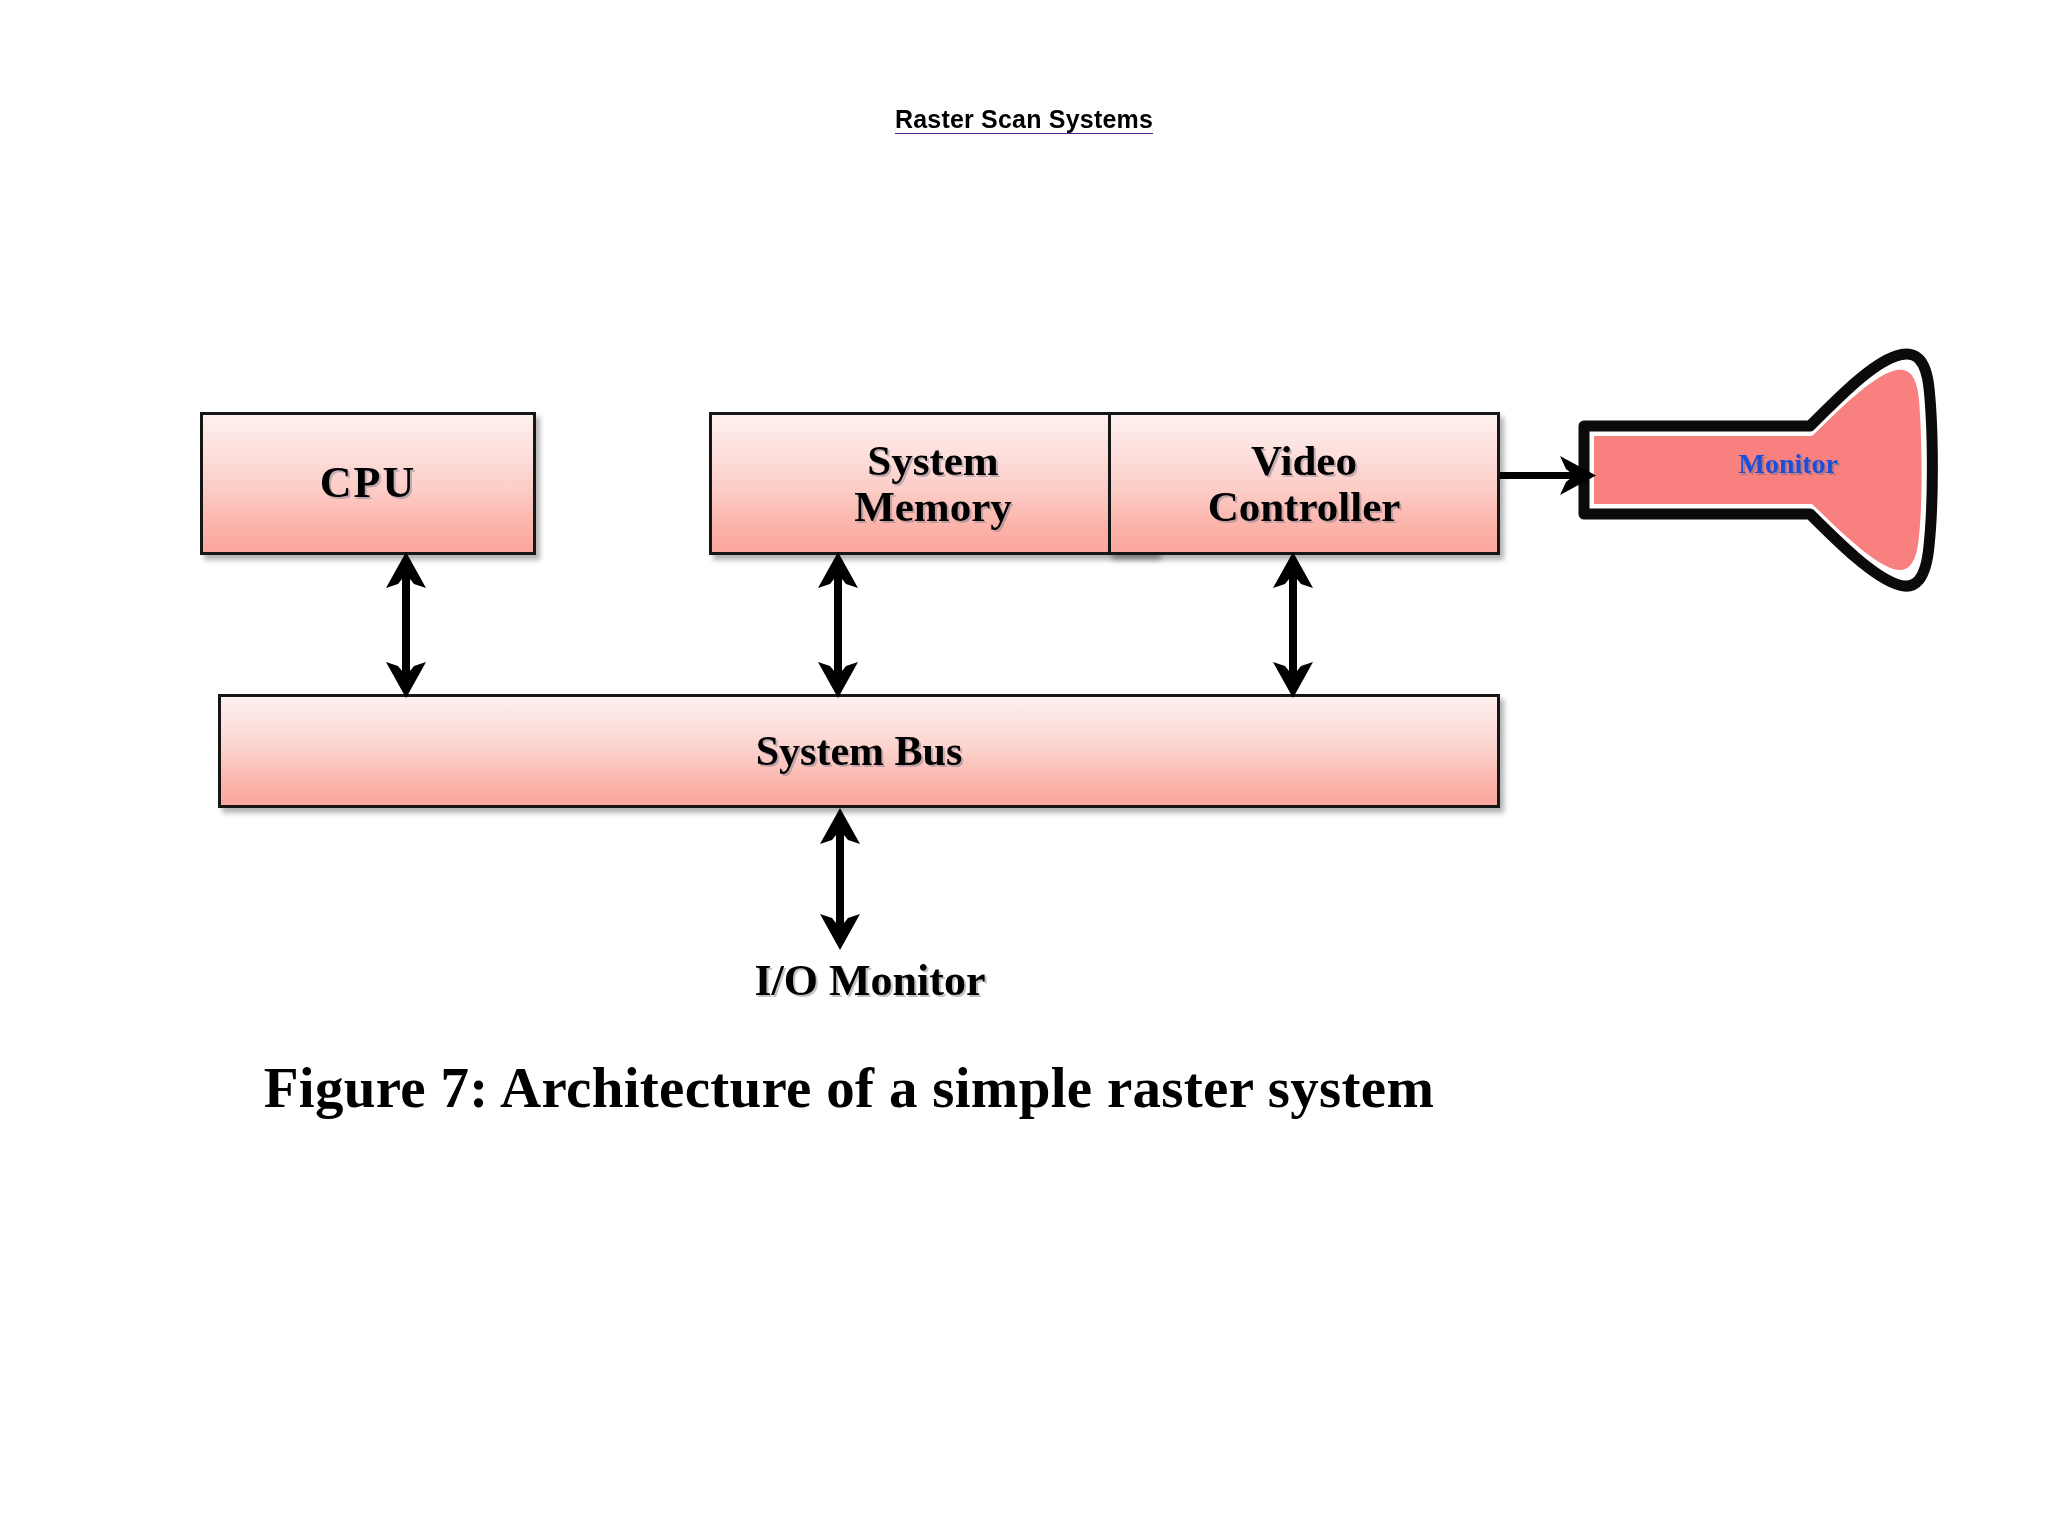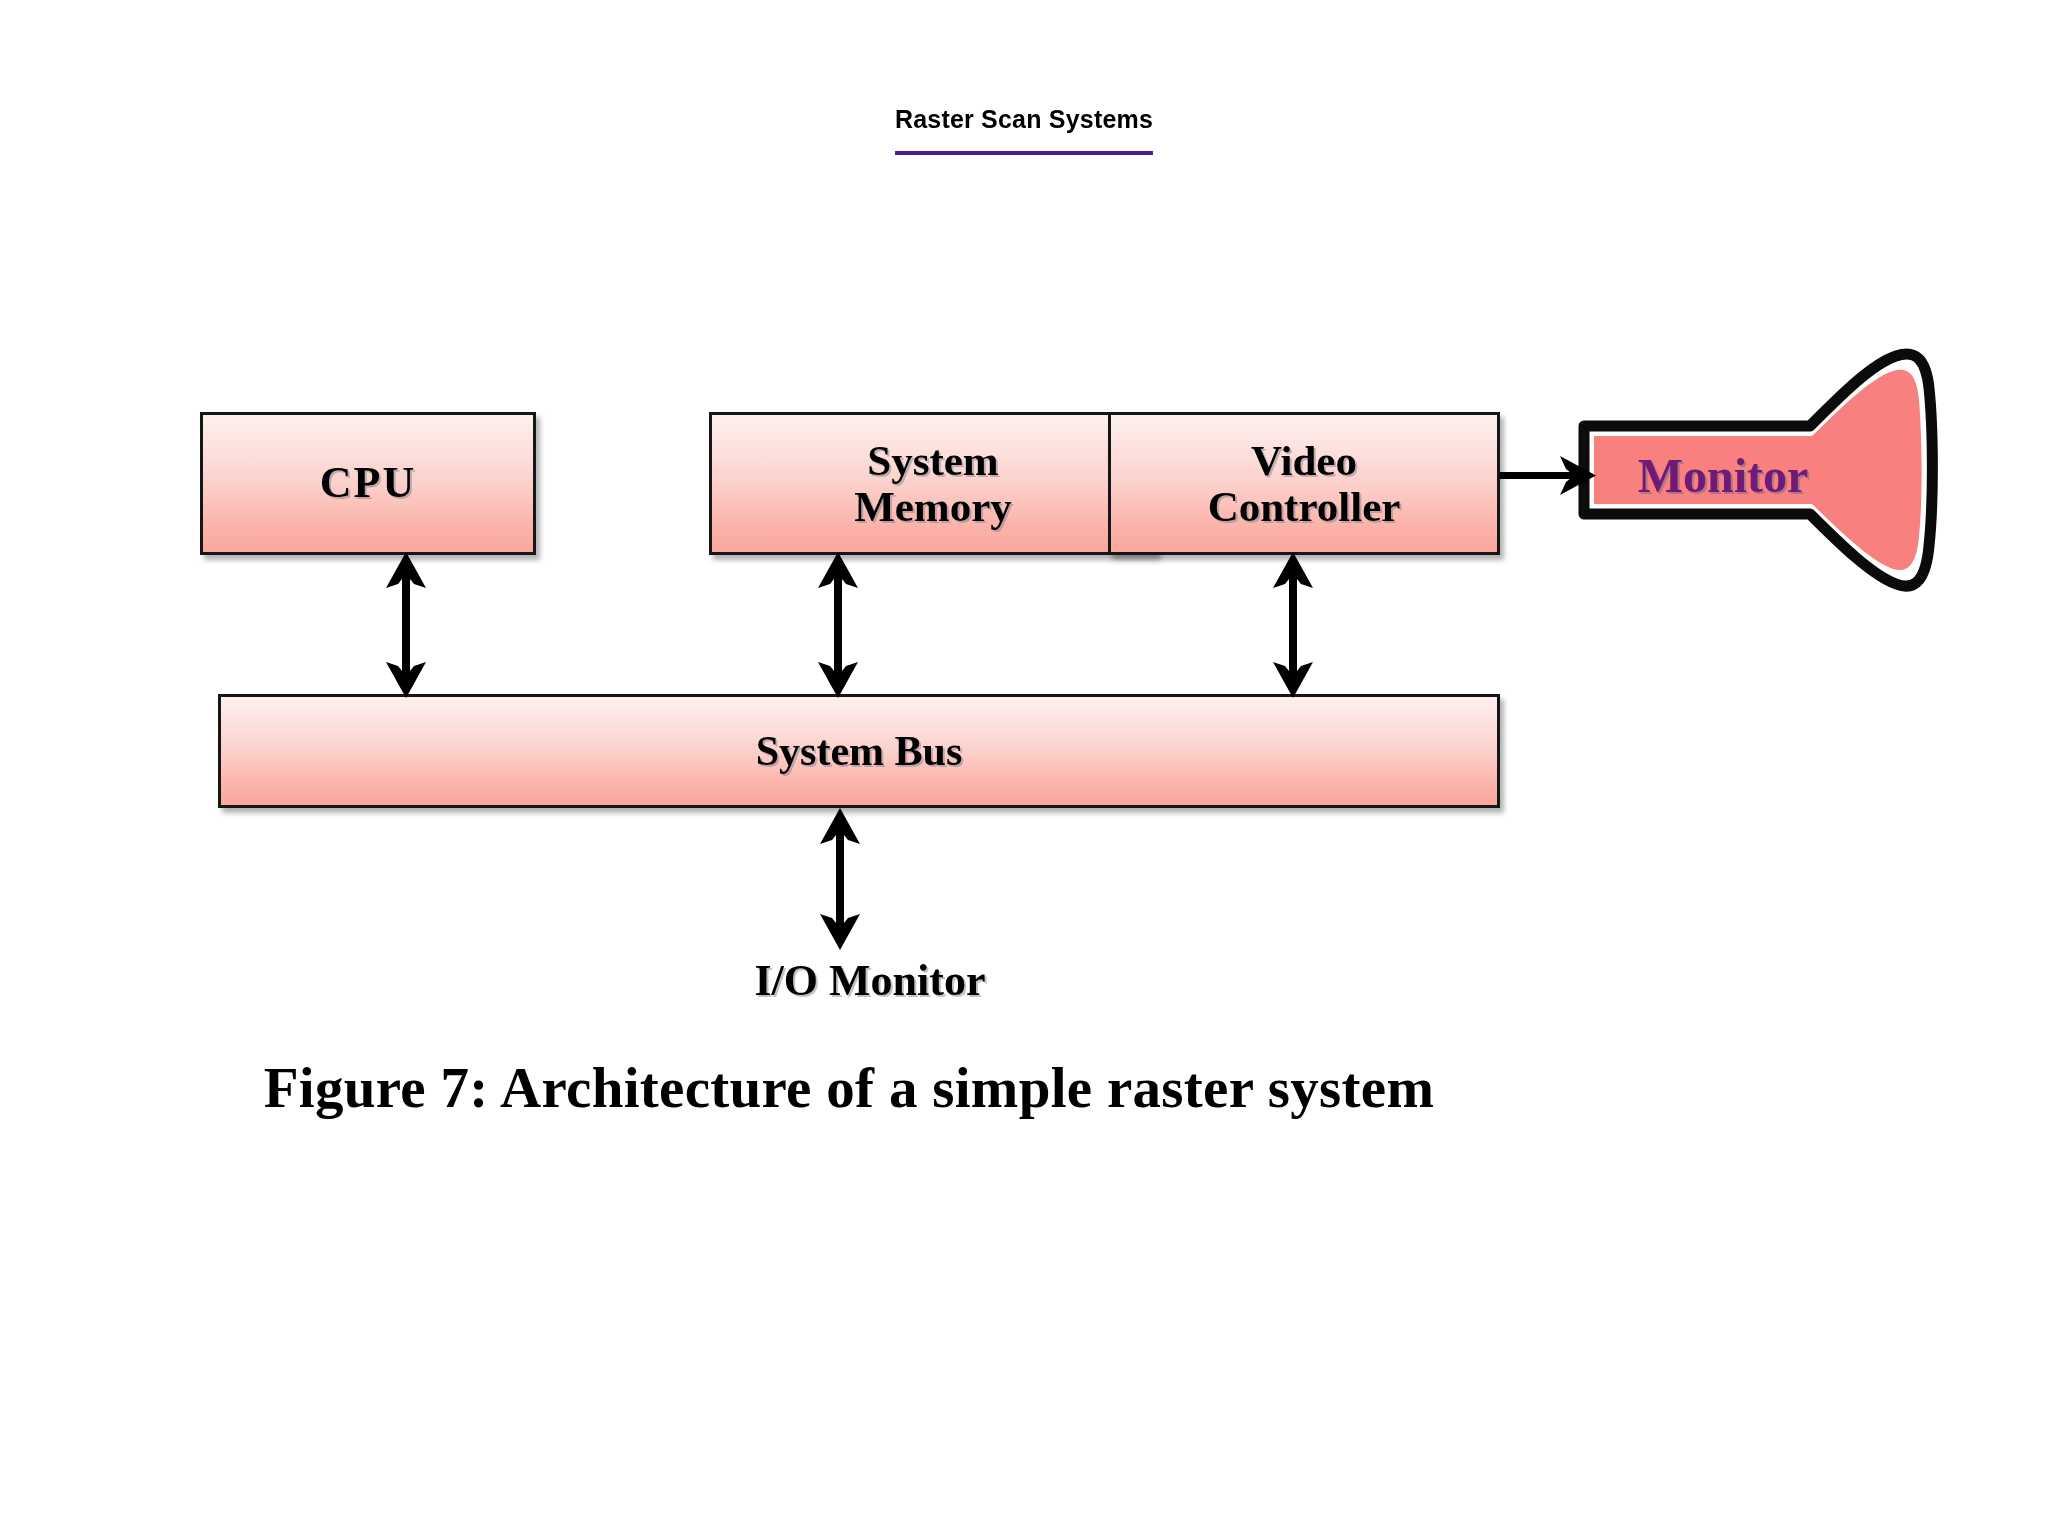--- a/index.html
+++ b/index.html
@@ -23,22 +23,22 @@
     top: 105px;
     width: 2048px;
     text-align: center;
     font-family: "Liberation Sans", "DejaVu Sans", sans-serif;
     font-weight: bold;
     font-size: 25px;
     color: #000000;
     letter-spacing: 0.2px;
   }
   #page-title span.ul {
-    border-bottom: 4px solid #4c1d95;
-    padding-bottom: 18px;
+    border-bottom: 1px solid #4c1d95;
+    padding-bottom: 0;
   }
 
   
   .gbox {
     position: absolute;
     box-sizing: border-box;
     border: 3px solid #161616;
     background: linear-gradient(to bottom,
                 #fdf0ee 0%,
                 #fde3e0 22%,
@@ -86,25 +86,25 @@
     left: 1560px;
     top: 330px;
     width: 400px;
     height: 280px;
   }
   #monitor-label {
     position: absolute;
     left: 1608px;
     top: 448px;
     width: 230px;
-    text-align: center;
-    font-family: "Liberation Serif", "DejaVu Serif", serif;
-    font-weight: bold;
-    font-size: 48px;
-    color: #701a75;
+    text-align: right;
+    font-family: "Liberation Serif", "DejaVu Serif", serif;
+    font-weight: bold;
+    font-size: 28px;
+    color: #1d4ed8;
     text-shadow: 2px 2px 0 rgba(110,110,140,0.55);
     pointer-events: none;
   }
 
   
   .free-label {
     position: absolute;
     font-family: "Liberation Serif", "DejaVu Serif", serif;
     font-weight: bold;
     color: #000000;

